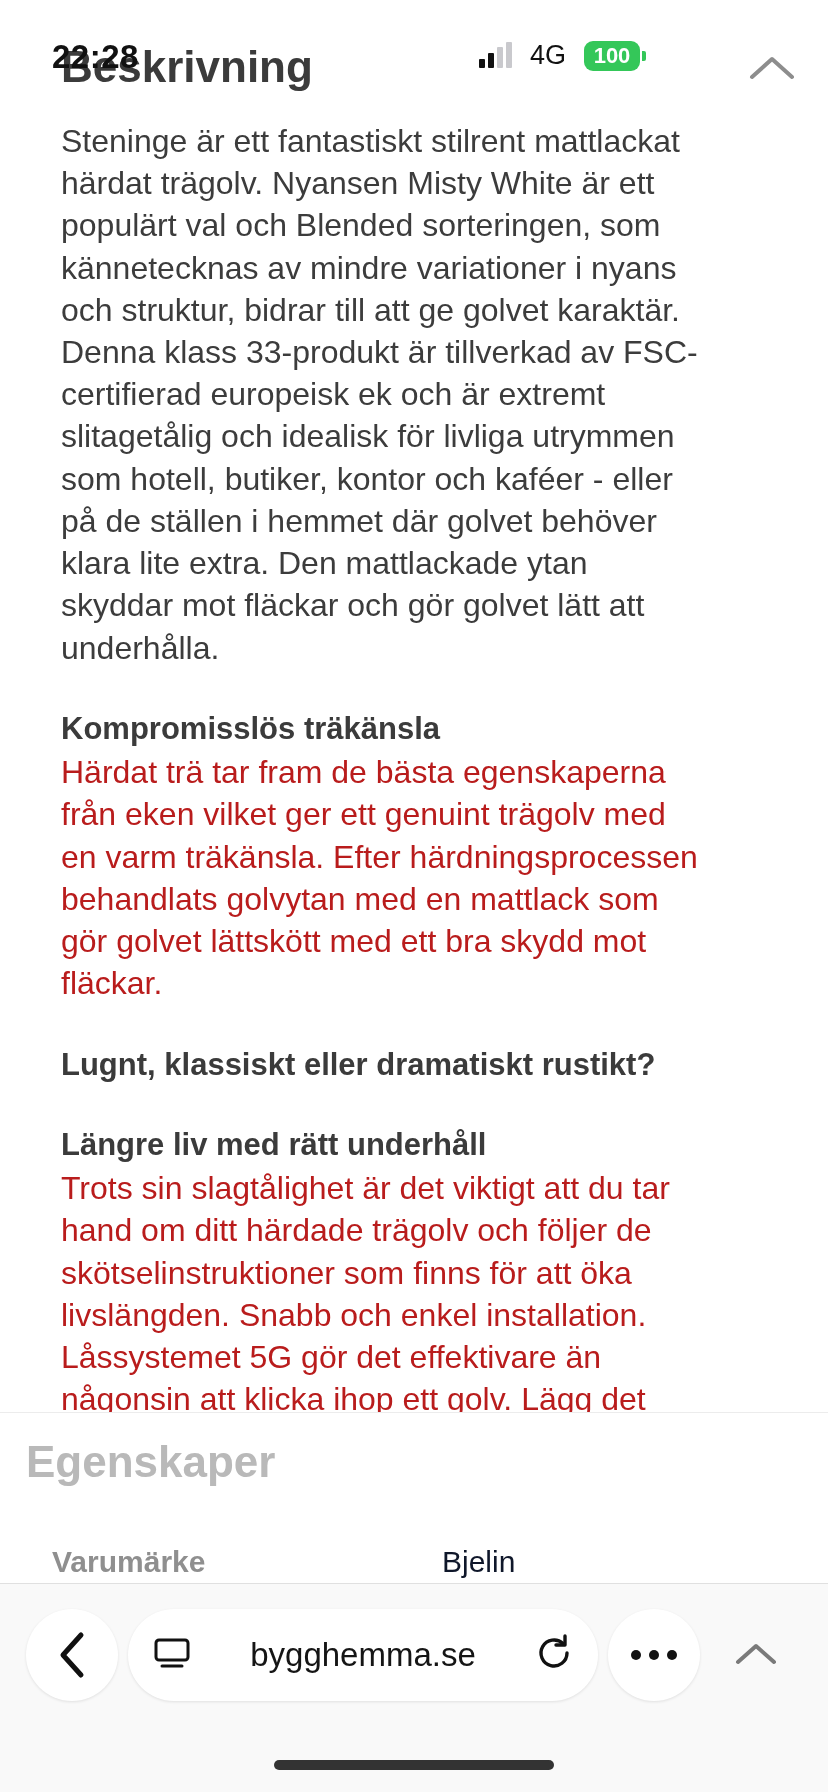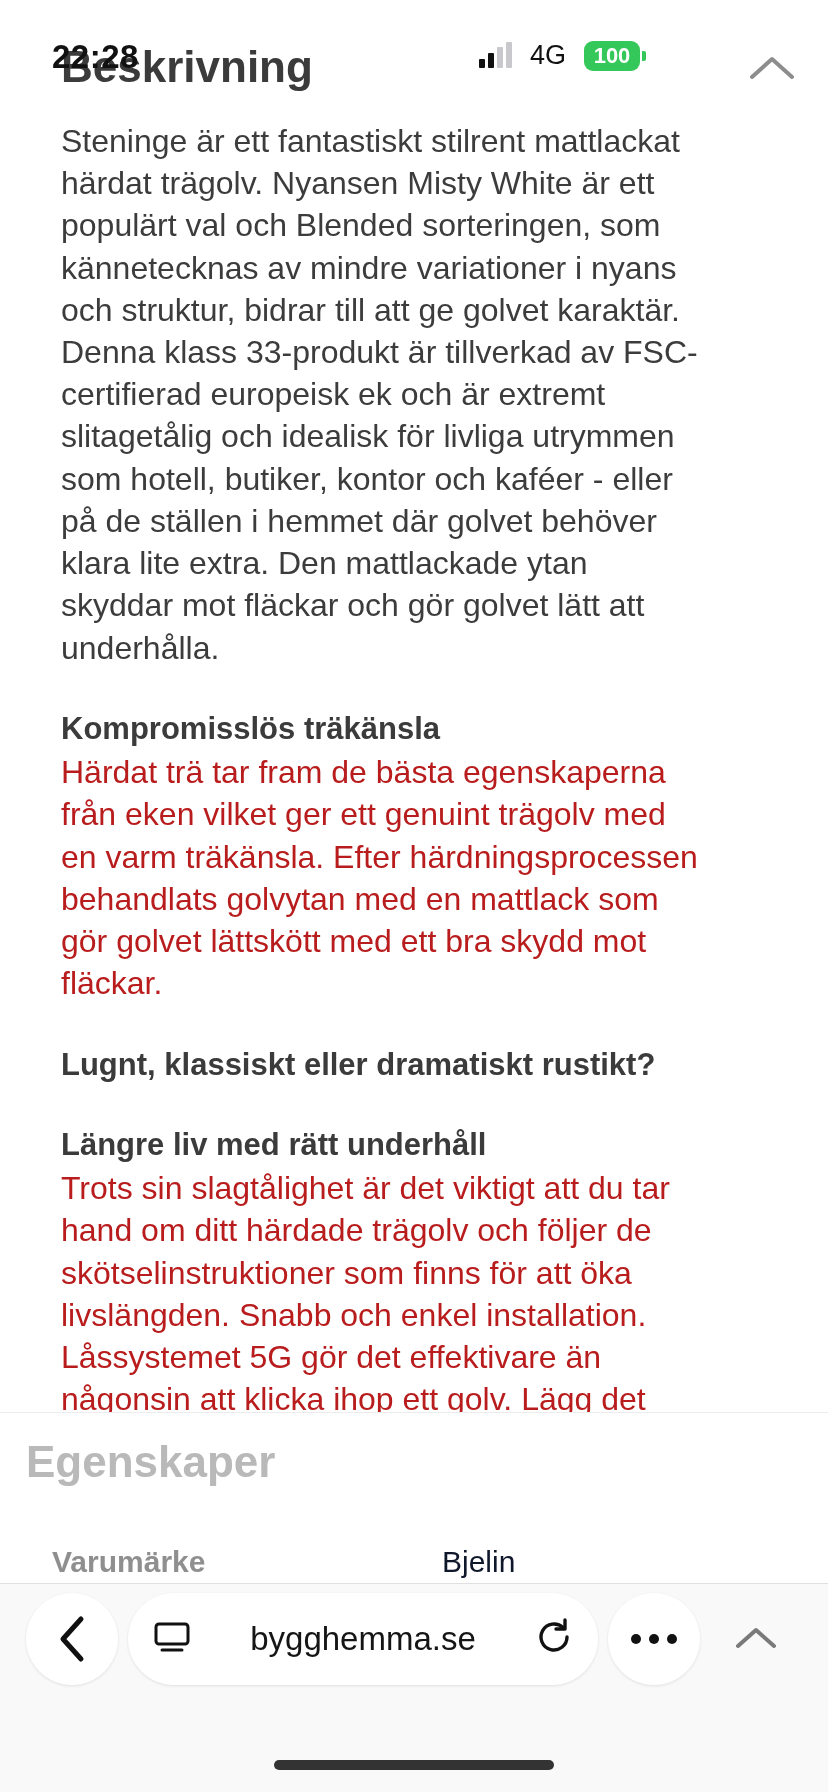--- a/index.html
+++ b/index.html
@@ -178,21 +178,21 @@
     left: 0;
     bottom: 0;
     width: 828px;
     height: 208px;
     background: rgba(249,249,249,0.94);
     border-top: 1px solid #e0e0e0;
     z-index: 30;
   }
   .bar-inner {
     position: absolute;
-    top: 0;
+    top: 16px;
     left: 0;
     width: 828px;
     height: 110px;
     display: flex;
     align-items: center;
     padding: 0 26px;
     box-sizing: border-box;
     gap: 10px;
   }
   .circle-btn {

